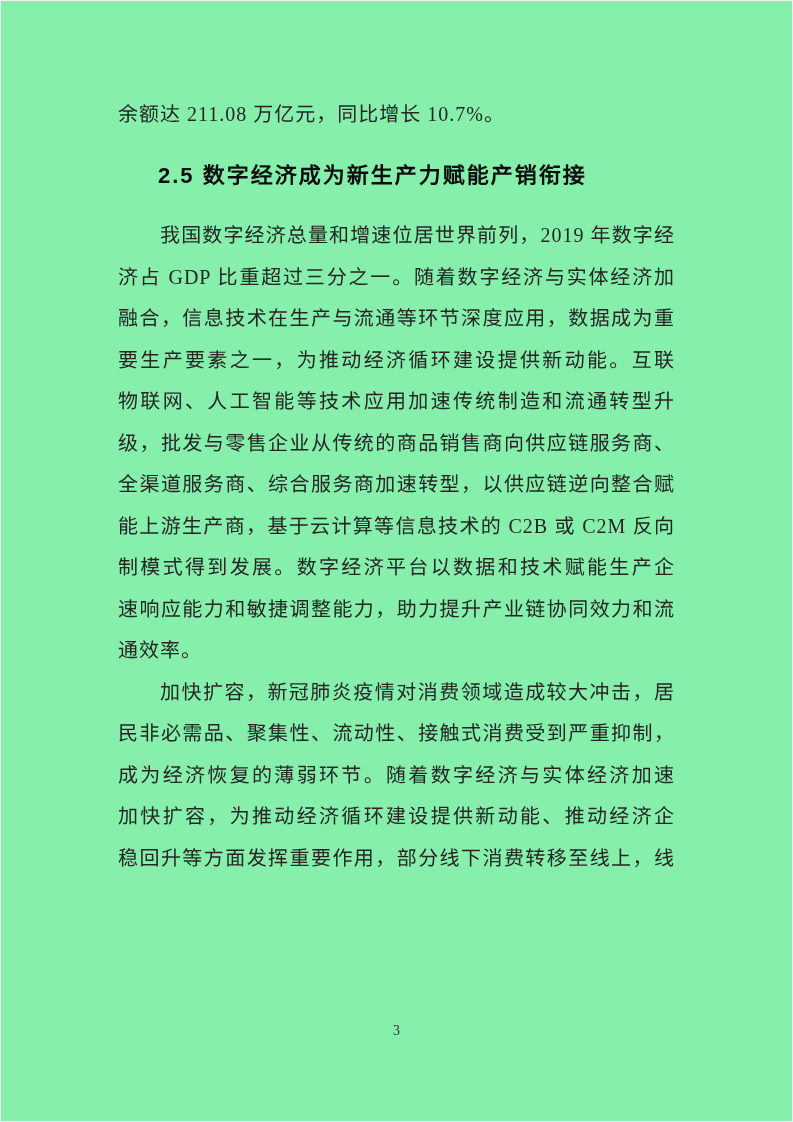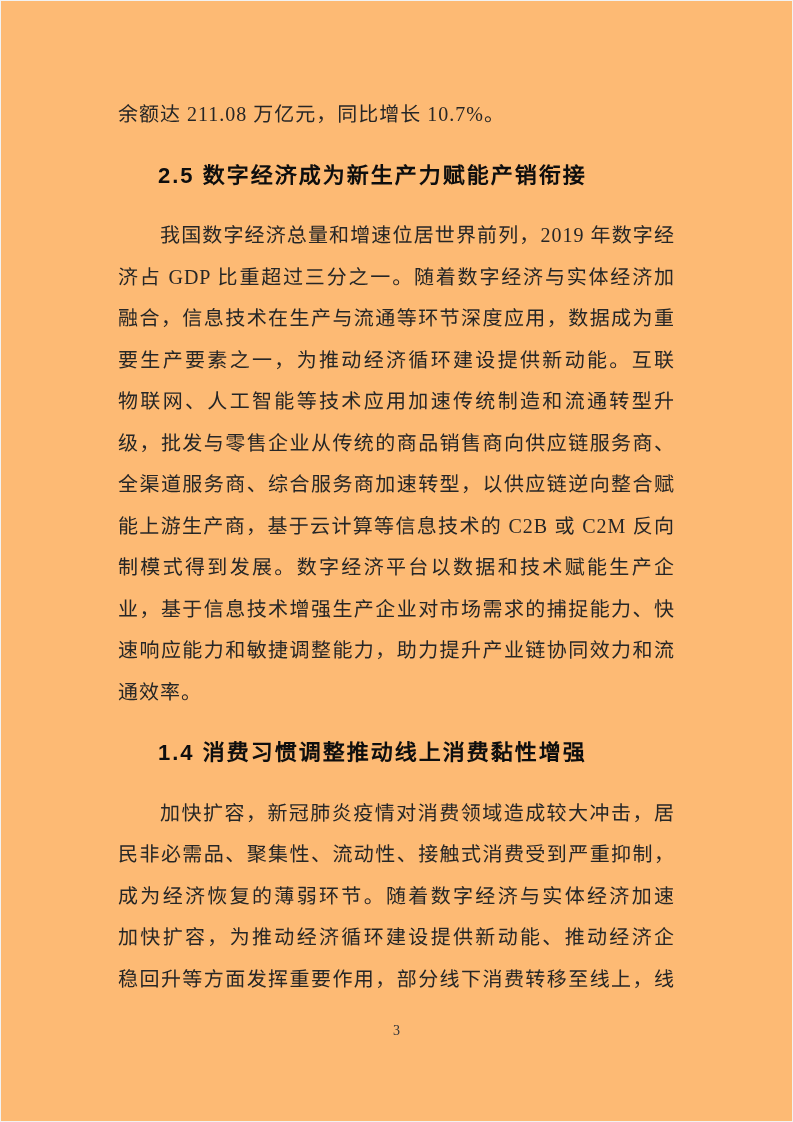--- a/index.html
+++ b/index.html
@@ -4,21 +4,21 @@
 <style>
   html, body {
     margin: 0;
     padding: 0;
     background: #ffffff;
   }
   .page {
     position: relative;
     width: 793px;
     height: 1122px;
-    background: #fdba74;
+    background: #86efac;
     overflow: hidden;
     font-family: "Liberation Serif", serif;
     color: #262626;
     box-shadow: inset 0 0 0 1px #f2f2f2;
   }
   .content {
     padding: 94px 118px 0 118px;
   }
   .line {
     font-size: 20px;
@@ -77,26 +77,24 @@
     <div class="para">
       <div class="line justify indent">我国数字经济总量和增速位居世界前列，2019 年数字经</div>
       <div class="line justify">济占 GDP 比重超过三分之一。随着数字经济与实体经济加速</div>
       <div class="line justify">融合，信息技术在生产与流通等环节深度应用，数据成为重</div>
       <div class="line justify">要生产要素之一，为推动经济循环建设提供新动能。互联网、</div>
       <div class="line justify">物联网、人工智能等技术应用加速传统制造和流通转型升</div>
       <div class="line justify">级，批发与零售企业从传统的商品销售商向供应链服务商、</div>
       <div class="line justify">全渠道服务商、综合服务商加速转型，以供应链逆向整合赋</div>
       <div class="line justify">能上游生产商，基于云计算等信息技术的 C2B 或 C2M 反向定</div>
       <div class="line justify">制模式得到发展。数字经济平台以数据和技术赋能生产企</div>
-      <div class="line justify">业，基于信息技术增强生产企业对市场需求的捕捉能力、快</div>
       <div class="line justify">速响应能力和敏捷调整能力，助力提升产业链协同效力和流</div>
       <div class="line">通效率。</div>
     </div>
 
-    <h2 class="heading">1.4 消费习惯调整推动线上消费黏性增强</h2>
 
     <div class="para">
       <div class="line justify indent">加快扩容，新冠肺炎疫情对消费领域造成较大冲击，居</div>
       <div class="line justify">民非必需品、聚集性、流动性、接触式消费受到严重抑制，</div>
       <div class="line justify">成为经济恢复的薄弱环节。随着数字经济与实体经济加速</div>
       <div class="line justify">加快扩容，为推动经济循环建设提供新动能、推动经济企</div>
       <div class="line justify">稳回升等方面发挥重要作用，部分线下消费转移至线上，线</div>
     </div>
 
   </div>

